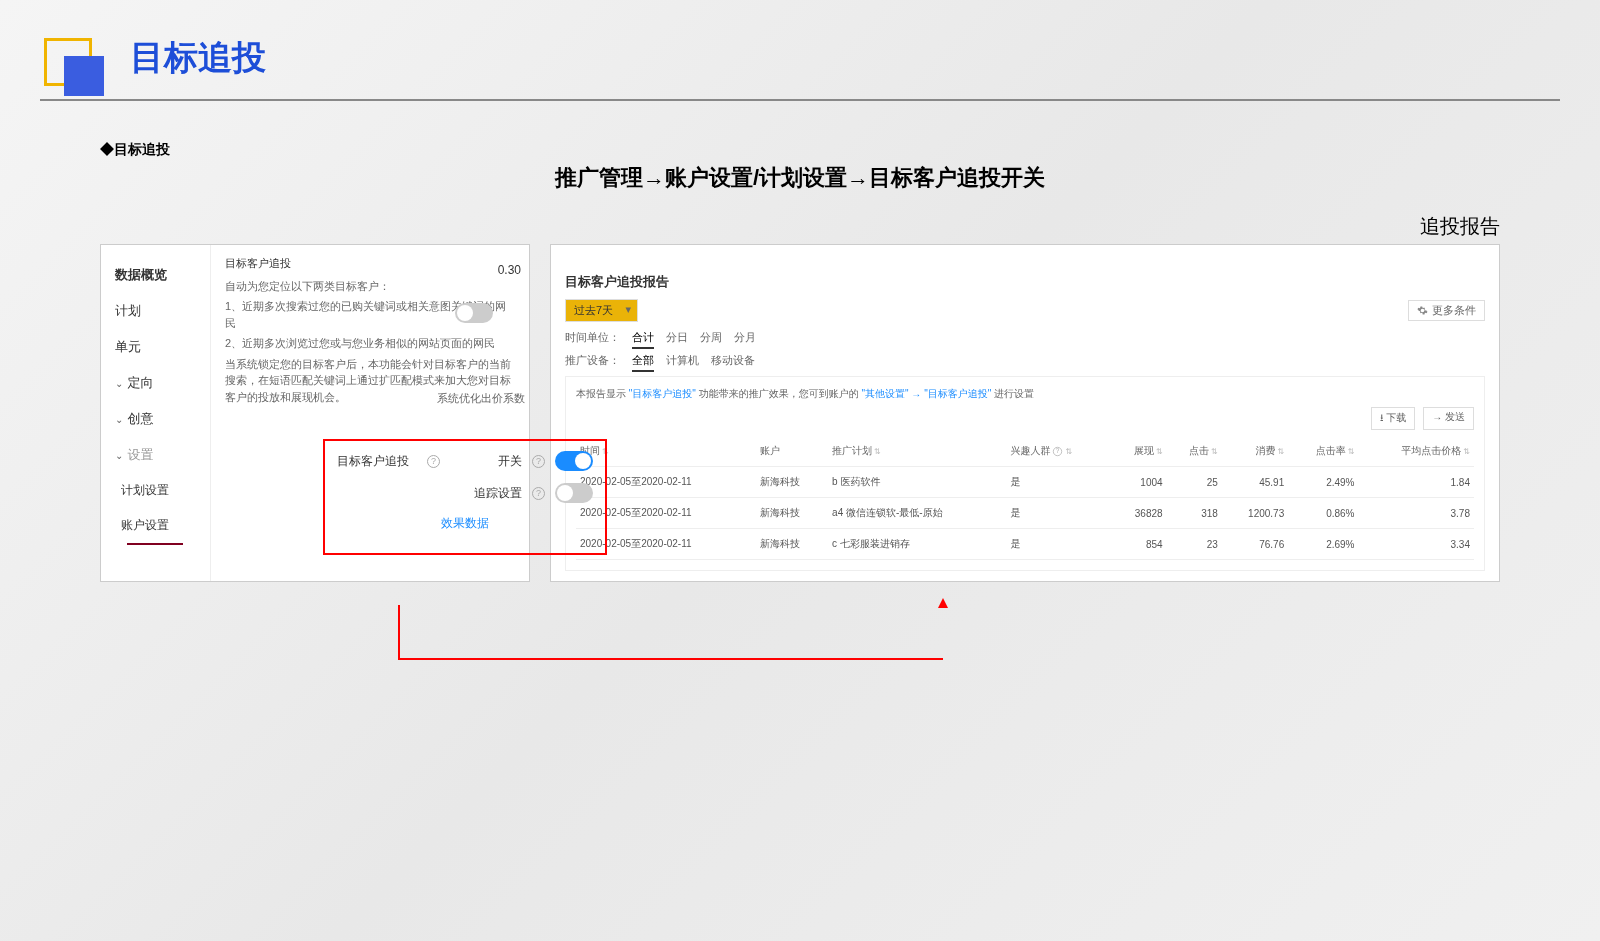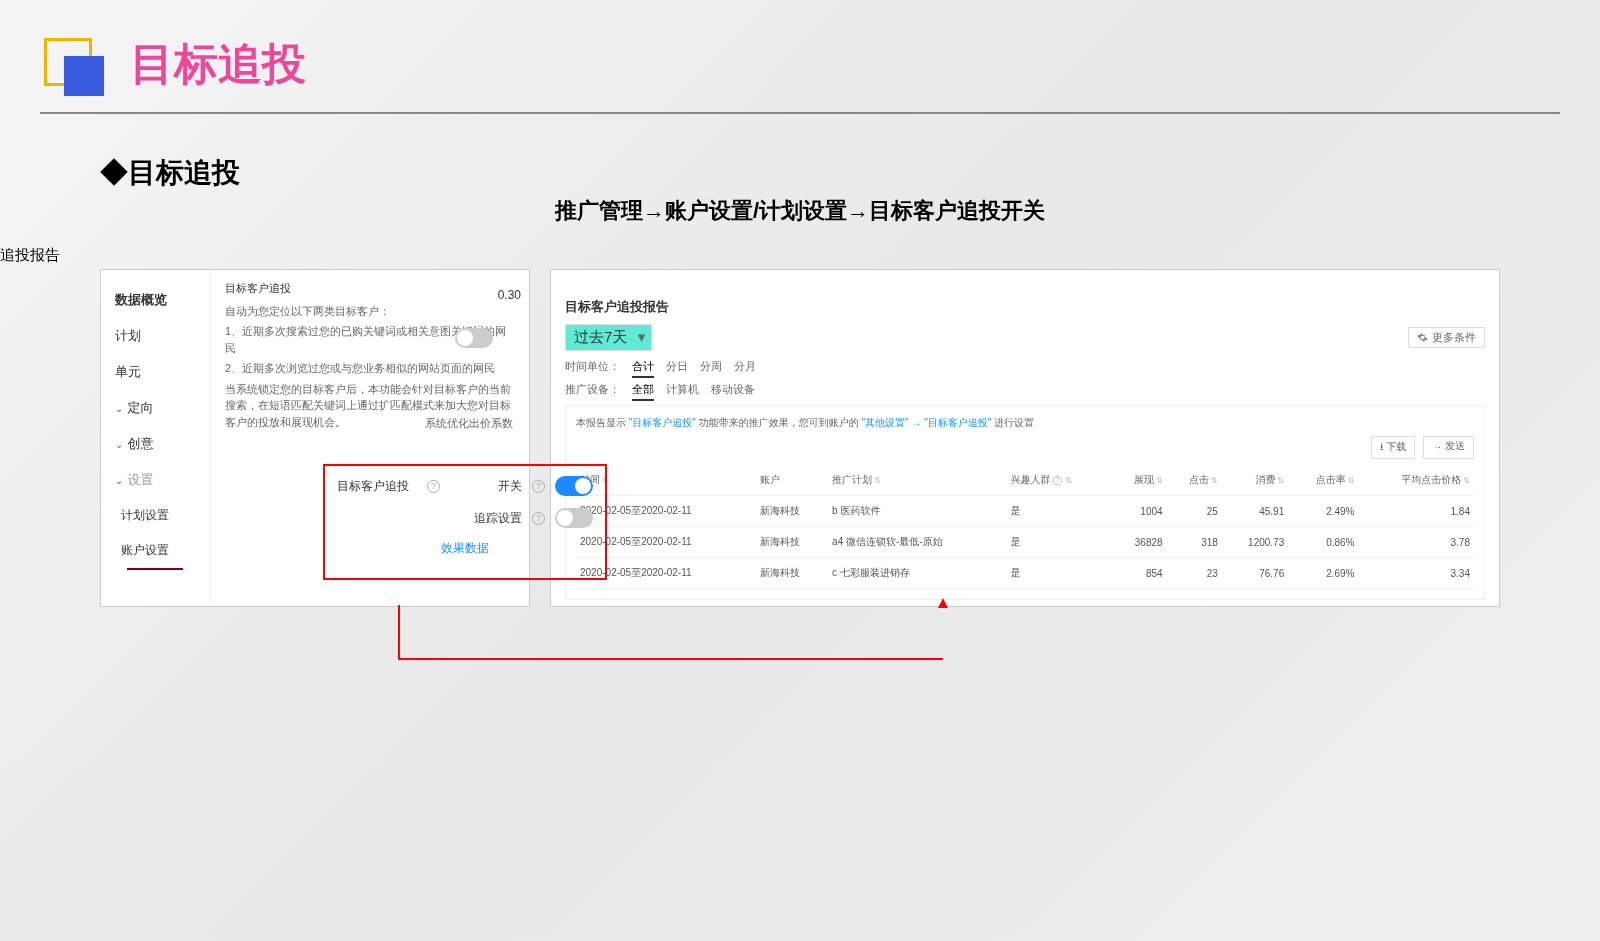--- a/index.html
+++ b/index.html
@@ -25,49 +25,49 @@
 }
 .blue-box {
   width: 40px;
   height: 40px;
   background: #3a5de0;
   position: absolute;
   left: 64px;
   top: 56px;
 }
 .header-title {
-  font-size: 44px;
+  font-size: 34px;
   font-weight: 700;
-  color: #ec4899;
+  color: #1d4ed8;
   margin-left: 90px;
 }
 .header-rule {
   border: none;
   border-top: 2px solid #888;
   margin: 8px 40px 0 40px;
 }
 .subhead {
   padding: 40px 100px 10px 100px;
 }
 .subhead-line1 {
-  font-size: 28px;
+  font-size: 14px;
   font-weight: 700;
   color: #000;
 }
 .subhead-line2 {
   font-size: 22px;
   font-weight: 700;
   color: #000;
   margin-top: 4px;
   text-align: center;
 }
 .report-label {
-  text-align: left;
+  text-align: right;
   padding: 10px 100px 4px 0;
-  font-size: 15px;
+  font-size: 20px;
   color: #000;
 }
 .panels {
   display: flex;
   gap: 20px;
   padding: 0 100px;
 }
 .panel {
   background: #fff;
   border: 1px solid #ccc;
@@ -115,21 +115,21 @@
 .tooltip-p { margin-bottom: 4px; }
 .right-col {
   position: absolute;
   right: 8px;
   top: 18px;
   font-size: 12px;
   color: #333;
 }
 .coef-label {
   position: absolute;
-  right: 16px;
+  right: 4px;
   top: 146px;
   font-size: 11px;
   color: #666;
 }
 .toggle-off-float {
   position: absolute;
   right: 36px;
   top: 58px;
 }
 .red-box {
@@ -190,22 +190,22 @@
 .panel-right-title { font-size: 13px; font-weight: 600; margin-bottom: 8px; }
 .filter-row {
   display: flex;
   align-items: center;
   justify-content: space-between;
   margin-bottom: 8px;
 }
 .select-box {
   border: 1px solid #ddd;
   padding: 3px 24px 3px 8px;
-  font-size: 15px;
-  background: #5eead4;
+  font-size: 11px;
+  background: #eab308;
   position: relative;
 }
 .select-box::after {
   content: '▾';
   position: absolute;
   right: 6px;
   top: 3px;
   color: #666;
 }
 .more-btn {

